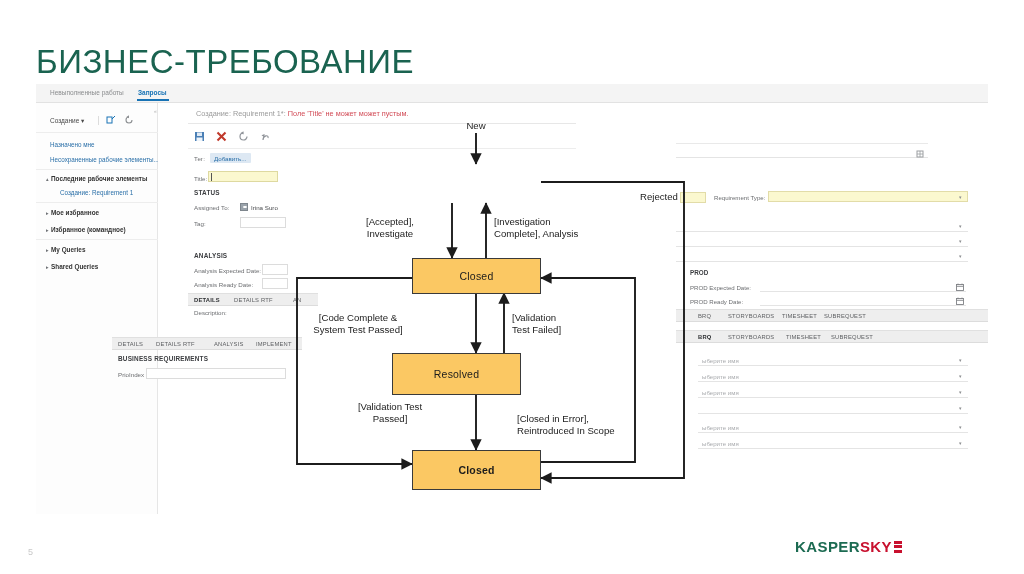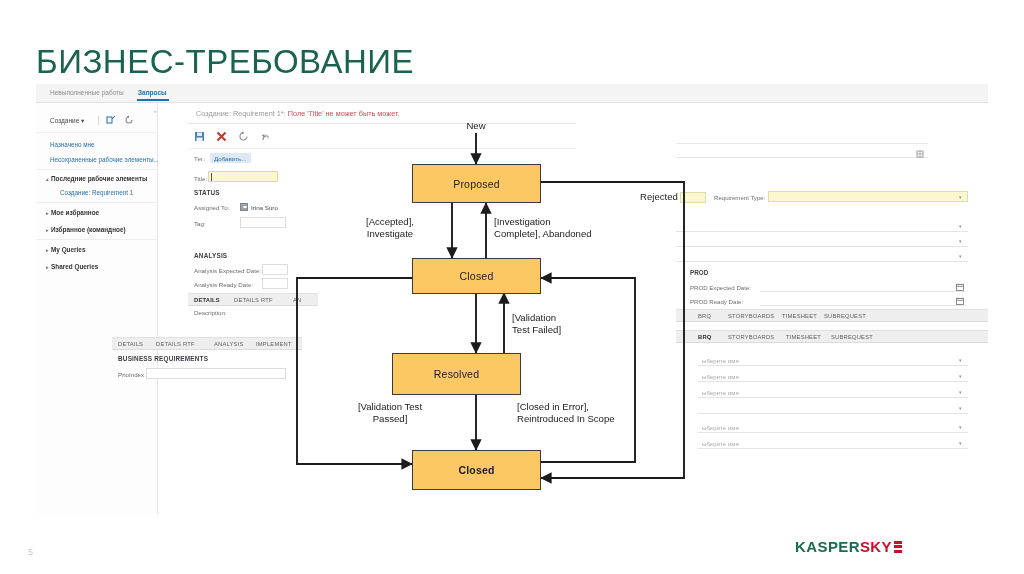--- a/index.html
+++ b/index.html
@@ -248,21 +248,21 @@
       <div class="sb-group" style="top:143px;">
         <span class="tri">▸</span><span>My Queries</span>
       </div>
       <div class="sb-group" style="top:160px;">
         <span class="tri">▸</span><span>Shared Queries</span>
       </div>
     </div>
     <div class="splitter-nub">«</div>
 
     <div class="center">
-      <div class="err-line"><span>Создание: Requirement 1*: </span><em>Поле 'Title' не может быть может.</em></div>
+      <div class="err-line"><span>Создание: Requirement 1*: </span><em>Поле 'Title' не может может пустым.</em></div>
       <div class="pane-rule"></div>
 
       <div class="tb2">
         <div class="tb2-ico a">
           <svg viewBox="0 0 11 11">
               <rect x="1" y="1" width="9" height="9" fill="#4a7fb5"></rect>
               <rect x="3" y="1.5" width="5" height="3.5" fill="#dfeaf5"></rect>
               <rect x="2.5" y="6.5" width="6" height="3.5" fill="#eef4fa"></rect>
             </svg>
         </div>
@@ -427,36 +427,37 @@
 
       <path d="M541,182 L684,182 L684,478 L541,478"></path>
 
       <path d="M412,278 L297,278 L297,464 L412,464"></path>
 
       <path d="M541,462 L635,462 L635,278 L541,278"></path>
     </g>
   </svg>
 
   <div class="diagram">
-    <div class="node" style="left:412px; top:164px; width:129px; height:39px;">Proposed</div>
     <div class="node" style="left:412px; top:258px; width:129px; height:36px;">Closed</div>
     <div class="node" style="left:392px; top:353px; width:129px; height:42px;">Resolved</div>
     <div class="node" style="left:412px; top:450px; width:129px; height:40px;font-weight:bold;">Closed</div>
 
     <div class="dlabel" style="left:446px; top:120px; width:60px;">New</div>
     <div class="dlabel r" style="left:330px; top:216px; width:120px;">[Accepted],
 Investigate</div>
     <div class="dlabel l" style="left:494px; top:216px; width:180px;">[Investigation
-Complete], Abandoned</div>
+Complete], Analysis</div>
     <div class="dlabel l" style="left:640px; top:191px; width:80px;">Rejected</div>
+    <div class="dlabel r" style="left:258px; top:312px; width:200px;">[Code Complete &amp;
+System Test Passed]</div>
     <div class="dlabel l" style="left:512px; top:312px; width:130px;">[Validation
 Test Failed]</div>
     <div class="dlabel r" style="left:310px; top:401px; width:160px;">[Validation Test
 Passed]</div>
-    <div class="dlabel l" style="left:517px; top:401px; width:180px;">[Closed in Error],
+    <div class="dlabel l" style="left:517px; top:413px; width:180px;">[Closed in Error],
 Reintroduced In Scope</div>
   </div>
 
   <div class="pageno">5</div>
   <div class="brand">
     <span>KASPER</span>
       <span class="k-red">SKY</span>
       <span class="brand-mark">
         <i></i>
         <i></i>

